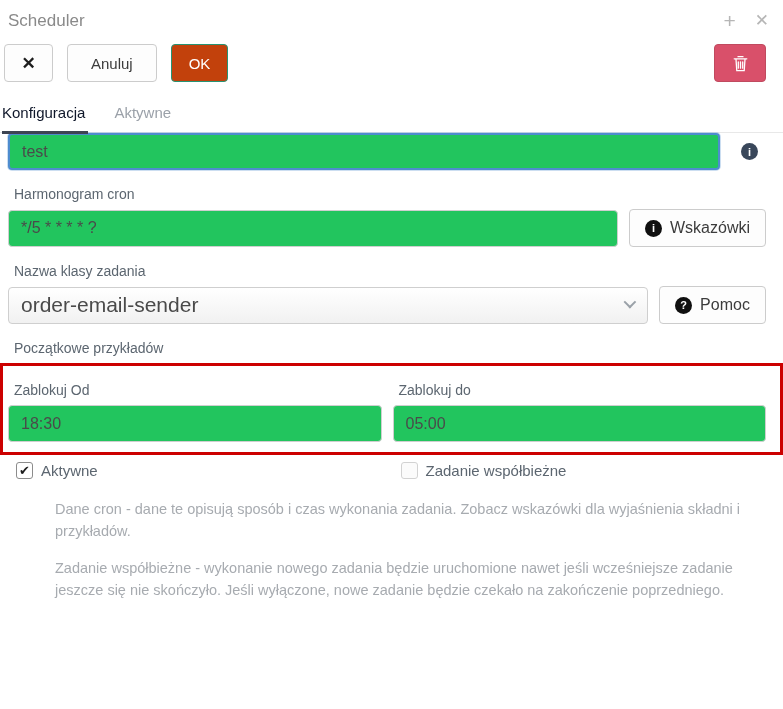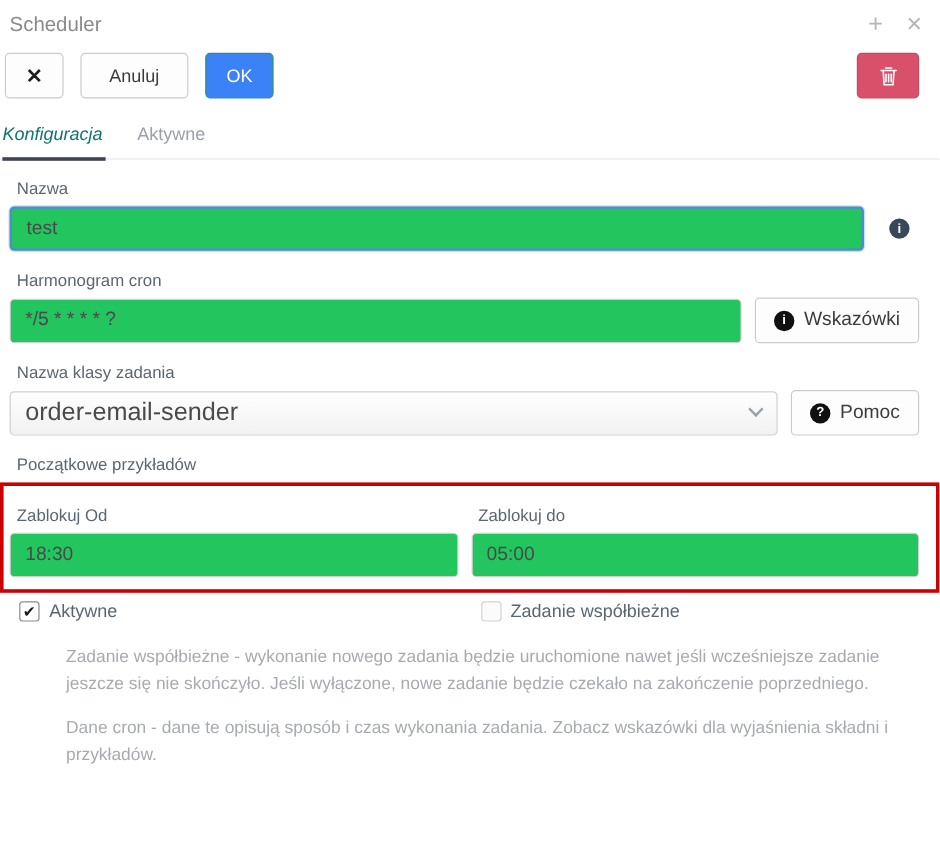--- a/index.html
+++ b/index.html
@@ -25,27 +25,27 @@
   
   .toolbar { display: flex; align-items: center; margin: 13px 17px 0 4px; gap: 14px; }
   .btn {
     height: 38px; border: 1px solid #cccccc; border-radius: 4px;
     background: #fdfdfd; color: #333; font-size: 15px;
     display: inline-flex; align-items: center; justify-content: center;
     cursor: pointer; font-family: inherit;
   }
   .btn-x { width: 49px; font-size: 17px; font-weight: 700; color: #1d1d1d; }
   .btn-cancel { padding: 0 23px; color: #3c3c3c; }
-  .btn-ok { padding: 0 17px; background: #3b82f6; border-color: #279373; color: #ffffff; }
+  .btn-ok { padding: 0 17px; background: #c2410c; border-color: #279373; color: #ffffff; }
   .btn-delete { margin-left: auto; width: 52px; background: #d9506a; border-color: #c04a5f; }
 
   
   .tabs { display: flex; margin-top: 22px; border-bottom: 1px solid #e8e8e8; padding-left: 2px; }
   .tab { font-size: 15px; padding-bottom: 11px; cursor: pointer; position: relative; }
-  .tab.active { color: #0f766e; padding-right: 3px; font-style: italic; }
+  .tab.active { color: #0f172a; padding-right: 3px; }
   .tab.active::after {
     content: ""; position: absolute; left: 0; right: 0; bottom: -2px;
     height: 3px; background: #3d4452;
   }
   .tab.inactive { color: #9ba1a9; margin-left: 26px; }
 
   
   .form { padding: 0 17px 0 8px; }
   .field-label { font-size: 14px; color: #5c6670; margin: 16px 0 7px 6px; }
   .tbox {
@@ -143,21 +143,20 @@
   </button>
 </div>
 
 <div class="tabs">
   <div class="tab active">Konfiguracja</div>
   <div class="tab inactive">Aktywne</div>
 </div>
 
 <div class="form">
 
-  <div class="field-label">Nazwa</div>
   <div class="row">
     <input class="tbox focused name-input" value="test" style="">
     <span class="info-dark">i</span>
   </div>
 
   <div class="field-label">Harmonogram cron</div>
   <div class="row">
     <input class="tbox cron-input" value="*/5 * * * * ?" style="">
     <button class="btn side-btn">
       <span class="circle-ico">i</span>
@@ -200,15 +199,15 @@
       <span class="cb-label">Aktywne</span>
     </div>
     <div class="cb-wrap">
       <span class="cb unchecked"></span>
       <span class="cb-label">Zadanie współbieżne</span>
     </div>
   </div>
 </div>
 
 <div class="help">
+  <p>Dane cron - dane te opisują sposób i czas wykonania zadania. Zobacz wskazówki dla wyjaśnienia składni i przykładów.</p>
   <p>Zadanie współbieżne - wykonanie nowego zadania będzie uruchomione nawet jeśli wcześniejsze zadanie jeszcze się nie skończyło. Jeśli wyłączone, nowe zadanie będzie czekało na zakończenie poprzedniego.</p>
-  <p>Dane cron - dane te opisują sposób i czas wykonania zadania. Zobacz wskazówki dla wyjaśnienia składni i przykładów.</p>
 </div>
 
 </body></html>

